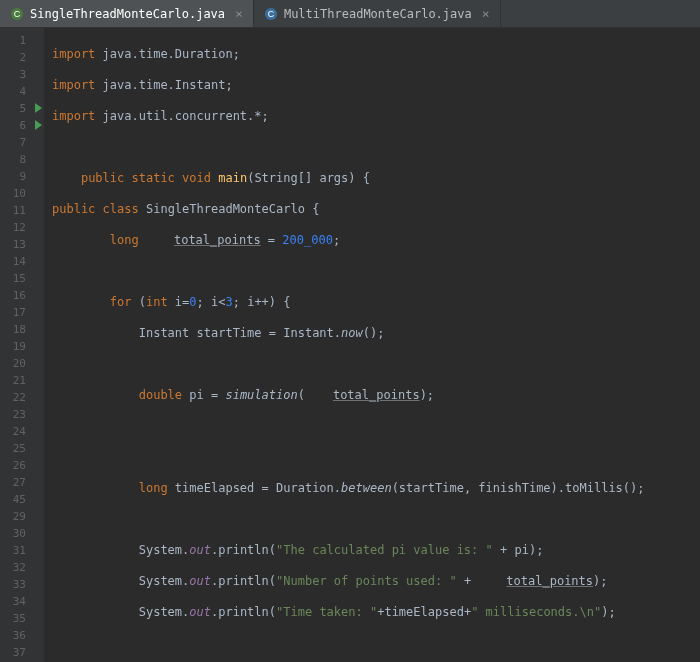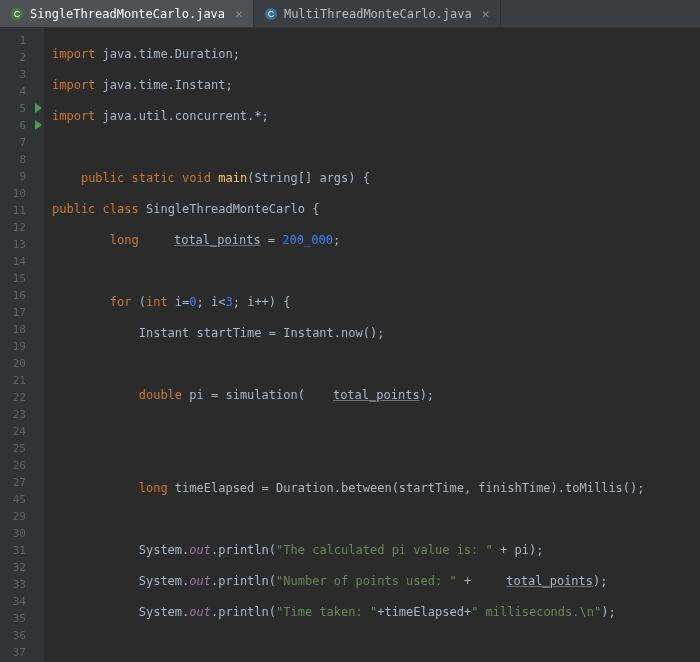--- a/index.html
+++ b/index.html
@@ -80,21 +80,21 @@
       flex: 1;
       padding: 4px 6px 4px 8px;
       white-space: pre;
       overflow: hidden;
     }
     .code-line { height: 17px; line-height: 17px; }
     .kw { color: #cc7832; }
     .str { color: #6a8759; }
     .num { color: #3b82f6; }
     .fn { color: #ffc66d; }
-    .st { }
+    .st { font-style: italic; }
     .ul { text-decoration: underline; text-decoration-color: #707070; margin-left: 28px; }
     .cls { color: #a9b7c6; }
     .field { color: #9876aa; font-style: italic; text-align: right; }
   </style>
 </head>
 <body>
 
 <div class="tabs">
   <div class="tab active">
     <span class="file-icon">

